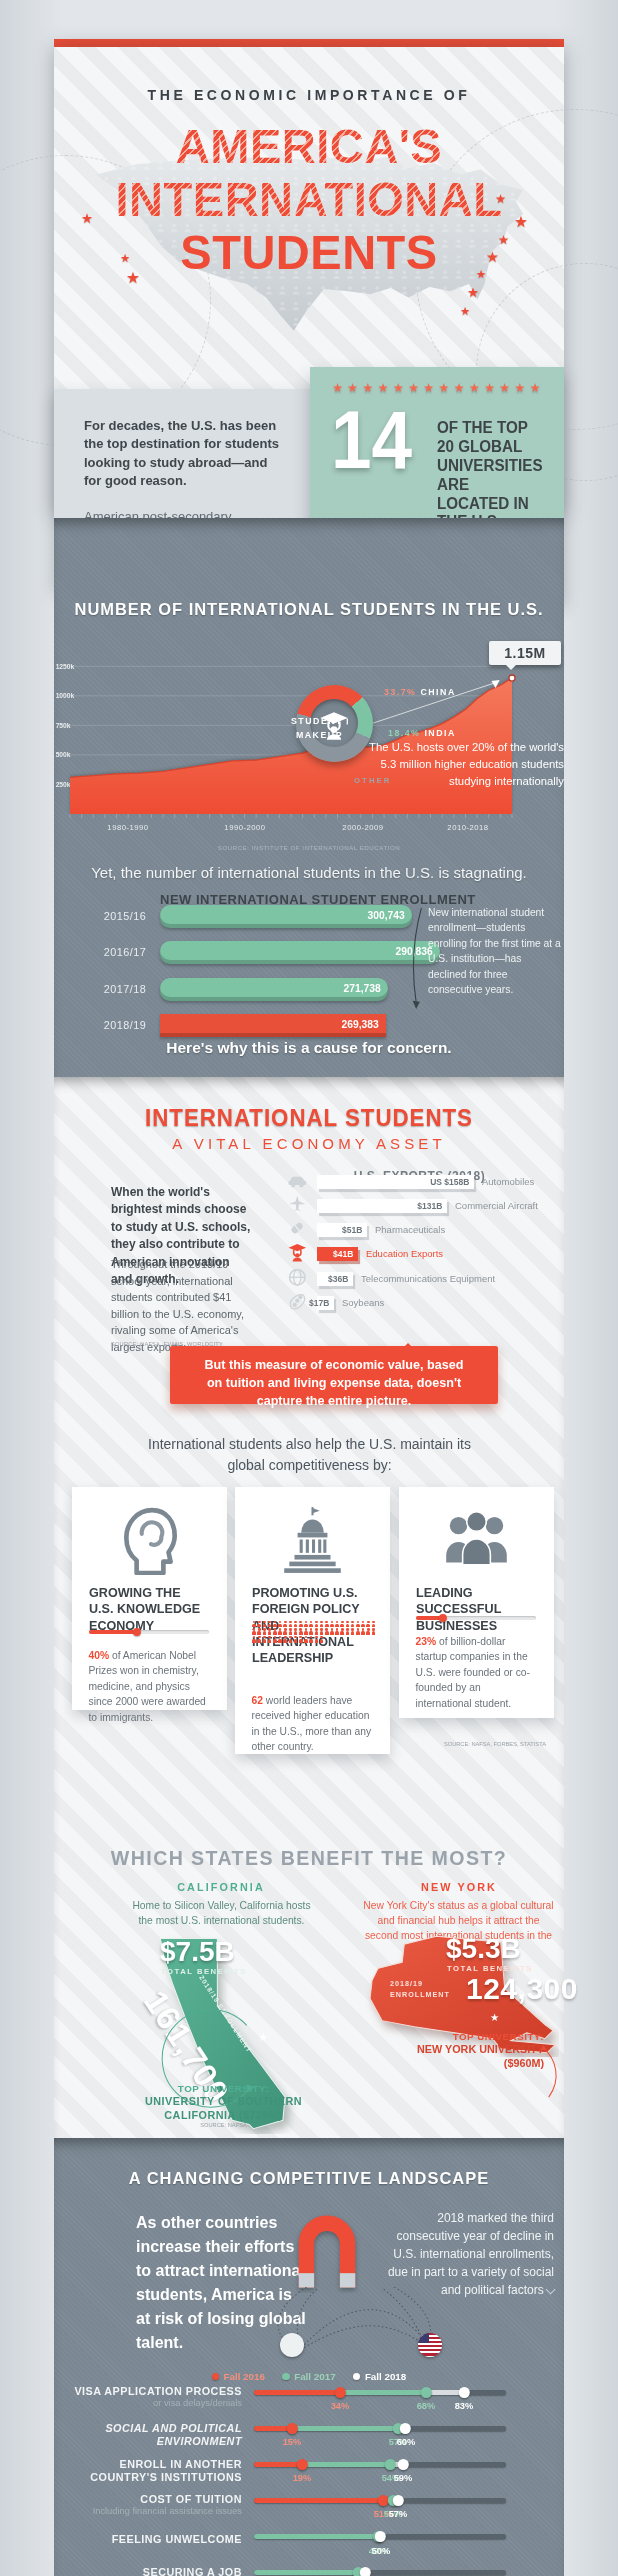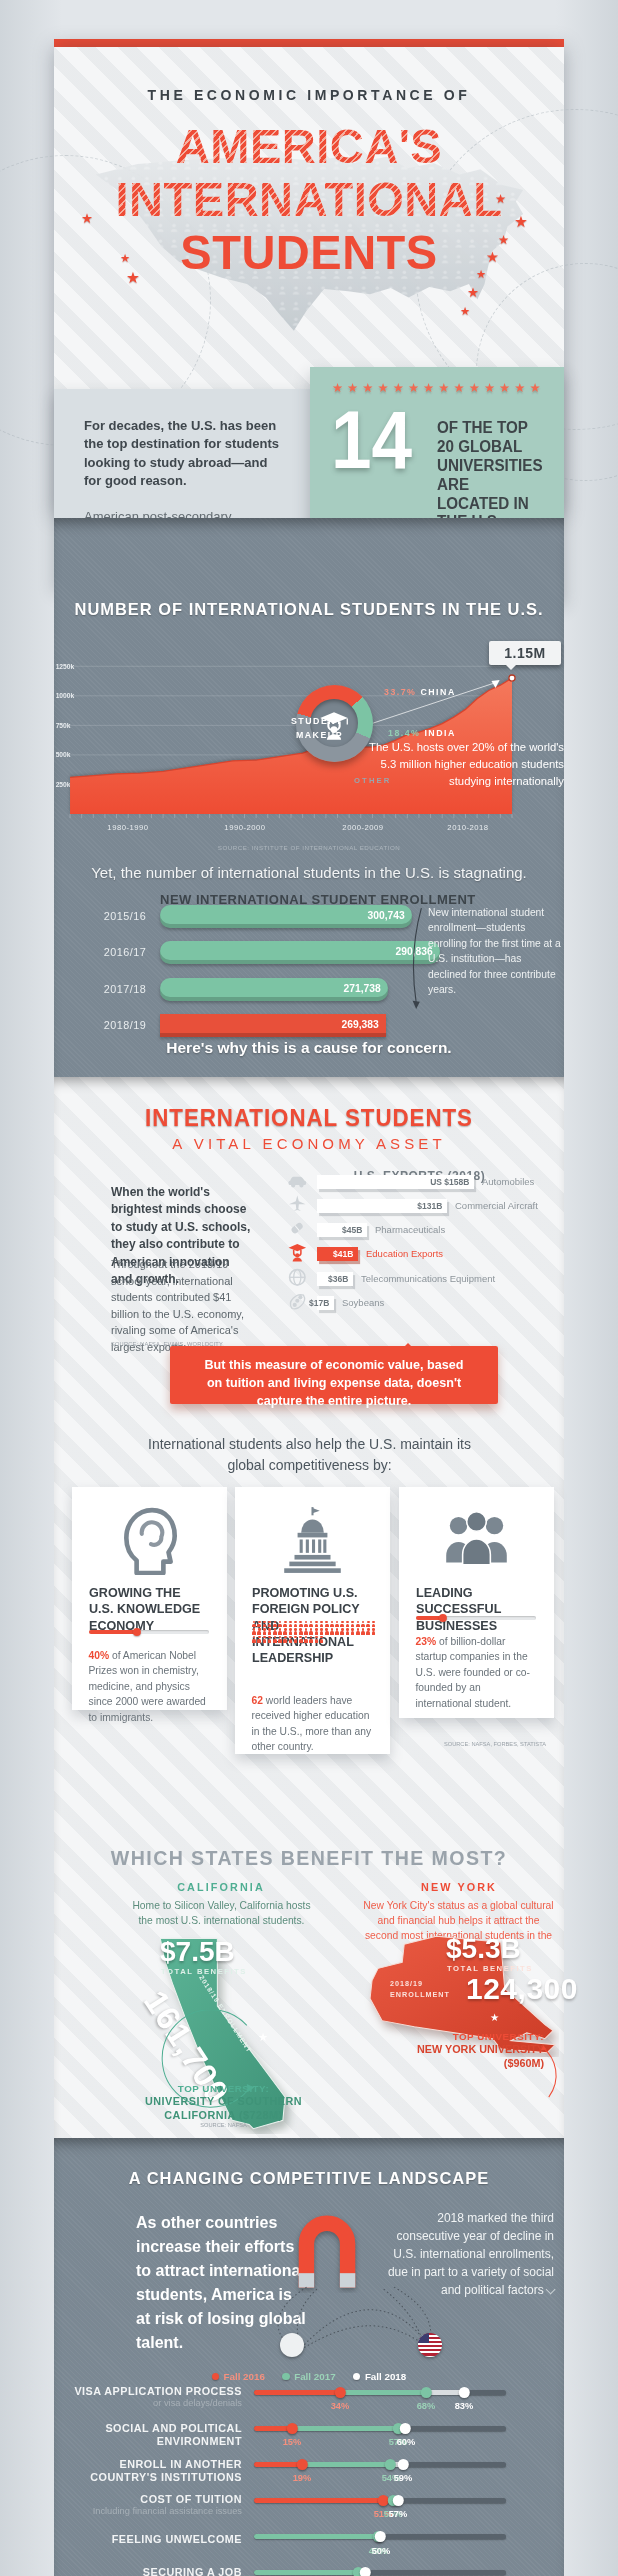--- a/index.html
+++ b/index.html
@@ -348,21 +348,21 @@
     <div class="enr-row" style="top:496px;">
       <div class="enr-lbl">2018/19</div>
       <div class="enr-bar red" style="width: 226px;">
         <span class="enr-val">269,383</span>
         </div>
     </div>
     <svg class="abs" style="left:355px;top:389px;" width="17.5" height="103" viewBox="0 0 34 200">
       <path d="M24,2 C8,60 4,120 14,186" fill="none" stroke="#3a424a" stroke-width="2.2"></path>
       <path d="M14,198 L7,182 L21,184 Z" fill="#3a424a"></path>
     </svg>
-    <div class="abs" id="enr-note">New international student enrollment—students enrolling for the first time at a U.S. institution—has declined for three contribute years.</div>
+    <div class="abs" id="enr-note">New international student enrollment—students enrolling for the first time at a U.S. institution—has declined for three consecutive years.</div>
     <div class="abs" id="concern">Here's why this is a cause for concern.</div>
   </div>
 
   <div class="abs sheet-shadow" id="sec2">
     <div class="abs panel-title" id="vt1">INTERNATIONAL STUDENTS</div>
     <div class="abs" id="vt2">A VITAL ECONOMY ASSET</div>
     <div class="abs" id="exp-title">U.S. EXPORTS (2018)</div>
     <div class="abs" id="asset-p1">When the world's brightest minds choose to study at U.S. schools, they also contribute to American innovation and growth.</div>
     <div class="abs" id="asset-p2">Throughout the 2018/19 school year, international students contributed $41 billion to the U.S. economy, rivaling some of America's largest exports:</div>
     <div class="abs" id="asset-src">SOURCE: NAFSA, EVANS, WORLDCITY</div>
@@ -389,21 +389,21 @@
           <span class="exp-cat" style="left: 401px;">Commercial Aircraft</span>
         </div>
         <div class="exp-row" style="top: 144px;">
           <div class="exp-icon"><svg width="20.6" height="20.6" viewBox="0 0 40 40">
               <g transform="rotate(-40 20 20)">
                 <rect x="8" y="13" width="24" height="13" rx="6.5" fill="#cfd4d8"></rect>
                 <line x1="20" y1="13" x2="20" y2="26" stroke="#f5f6f7" stroke-width="2"></line>
               </g>
             </svg></div>
           <div class="exp-bar" style="width: 50px;">
-            <span class="exp-val">$45B</span>
+            <span class="exp-val">$51B</span>
           </div>
           <span class="exp-cat" style="left: 321px;">Pharmaceuticals</span>
         </div>
         <div class="exp-row" style="top: 168px;">
           <div class="exp-icon"><svg width="20.6" height="20.6" viewBox="0 0 40 40">
               <path d="M20,4 L37,11 L20,18 L3,11 Z" fill="#ee4c36"></path>
               <path d="M13,15 v7 a7,5 0 0 0 14,0 v-7" fill="none" stroke="#ee4c36" stroke-width="3"></path>
               <circle cx="20" cy="26" r="4" fill="#ee4c36"></circle>
               <path d="M11,38 a9,8 0 0 1 18,0 z" fill="#ee4c36"></path>
             </svg></div>
@@ -604,21 +604,21 @@
           <div class="seg" style="left: 0px; width: 86px; background: rgb(238, 79, 56); border-radius: 2.6px;"></div>
           <div class="seg" style="left: 86px; width: 86px; background: rgb(124, 196, 164); border-radius: 2.6px;"></div>
           <div class="seg" style="left: 172px; width: 38px; background: rgb(217, 221, 224); border-radius: 2.6px;"></div>
           <div class="knob" style="left: 86px; background: rgb(238, 79, 56);"></div>
           <div class="knob" style="left: 172px; background: rgb(124, 196, 164);"></div>
           <div class="knob" style="left: 210px; background: rgb(255, 255, 255);"></div>
         </div>
         <span class="pctlbl" style="left: 286px; top: 263px; color: rgb(245, 144, 126); position: absolute;">34%</span>
         <span class="pctlbl" style="left: 372px; top: 263px; color: rgb(155, 210, 183); position: absolute;">68%</span>
         <span class="pctlbl" style="left: 410px; top: 263px; color: rgb(255, 255, 255); position: absolute;">83%</span>
-        <div class="rrow-lbl" style="top: 284px;">
+        <div class="rrow-lbl" style="top: 284px; font-style: italic;">
           <div class="main">SOCIAL AND POLITICAL ENVIRONMENT</div>
         </div>
         <div class="track" style="top: 288px;">
           <div class="seg" style="left: 0px; width: 38px; background: rgb(238, 79, 56); border-radius: 2.6px;"></div>
           <div class="seg" style="left: 38px; width: 106px; background: rgb(124, 196, 164); border-radius: 2.6px;"></div>
           <div class="seg" style="left: 144px; width: 7.6px; background: rgb(217, 221, 224); border-radius: 2.6px;"></div>
           <div class="knob" style="left: 38px; background: rgb(238, 79, 56);"></div>
           <div class="knob" style="left: 144px; background: rgb(124, 196, 164);"></div>
           <div class="knob" style="left: 151px; background: rgb(255, 255, 255);"></div>
         </div>

